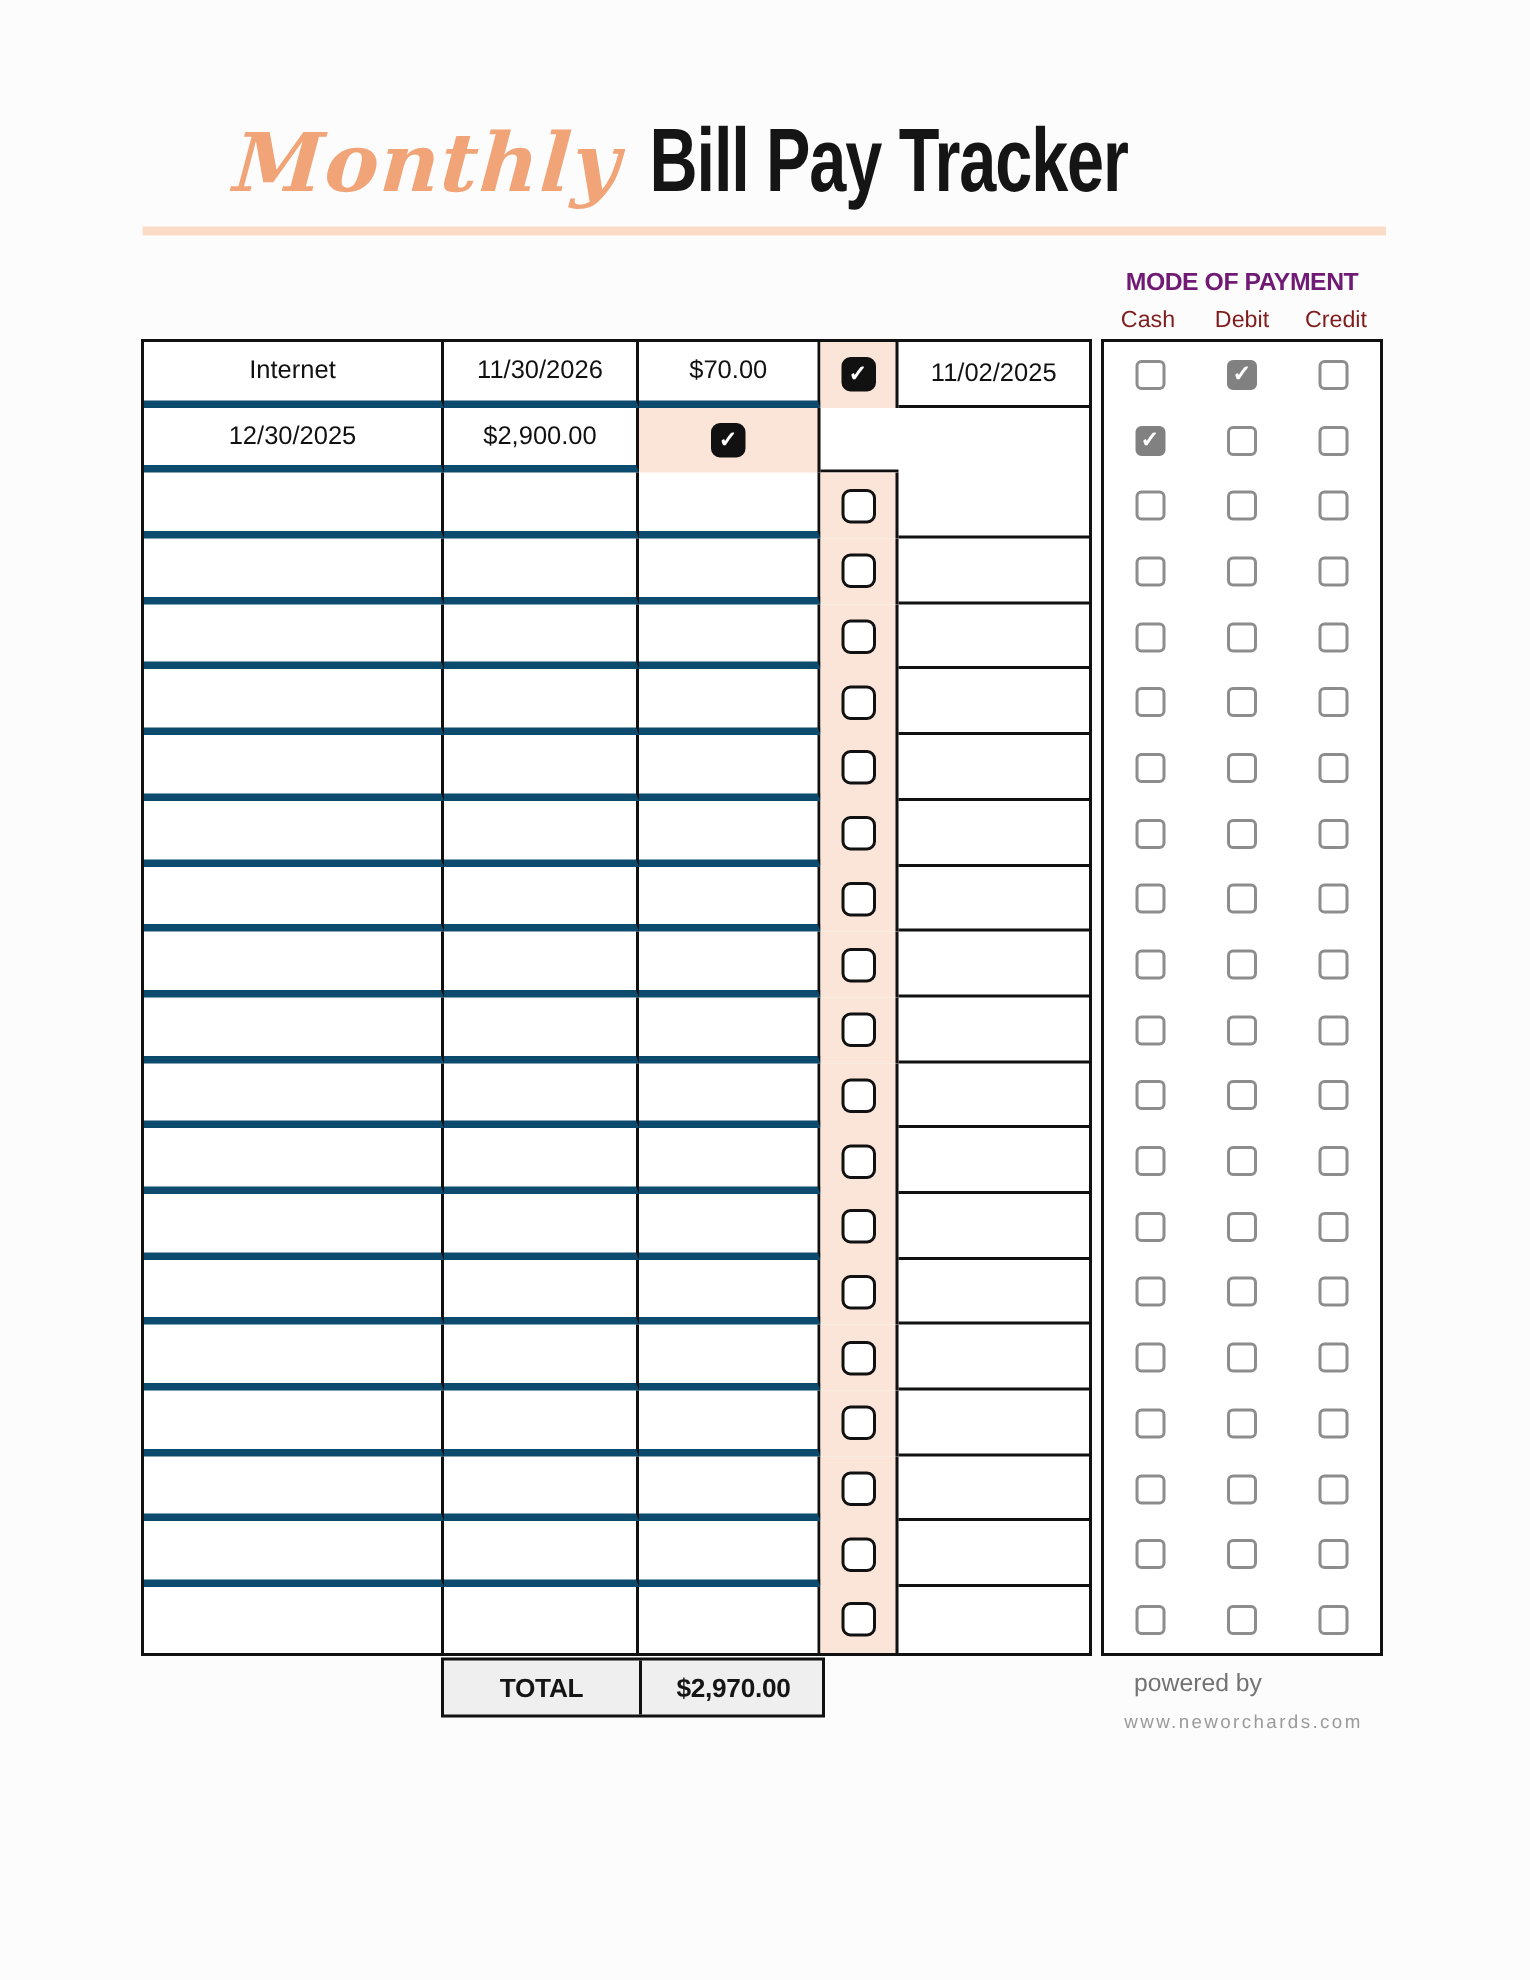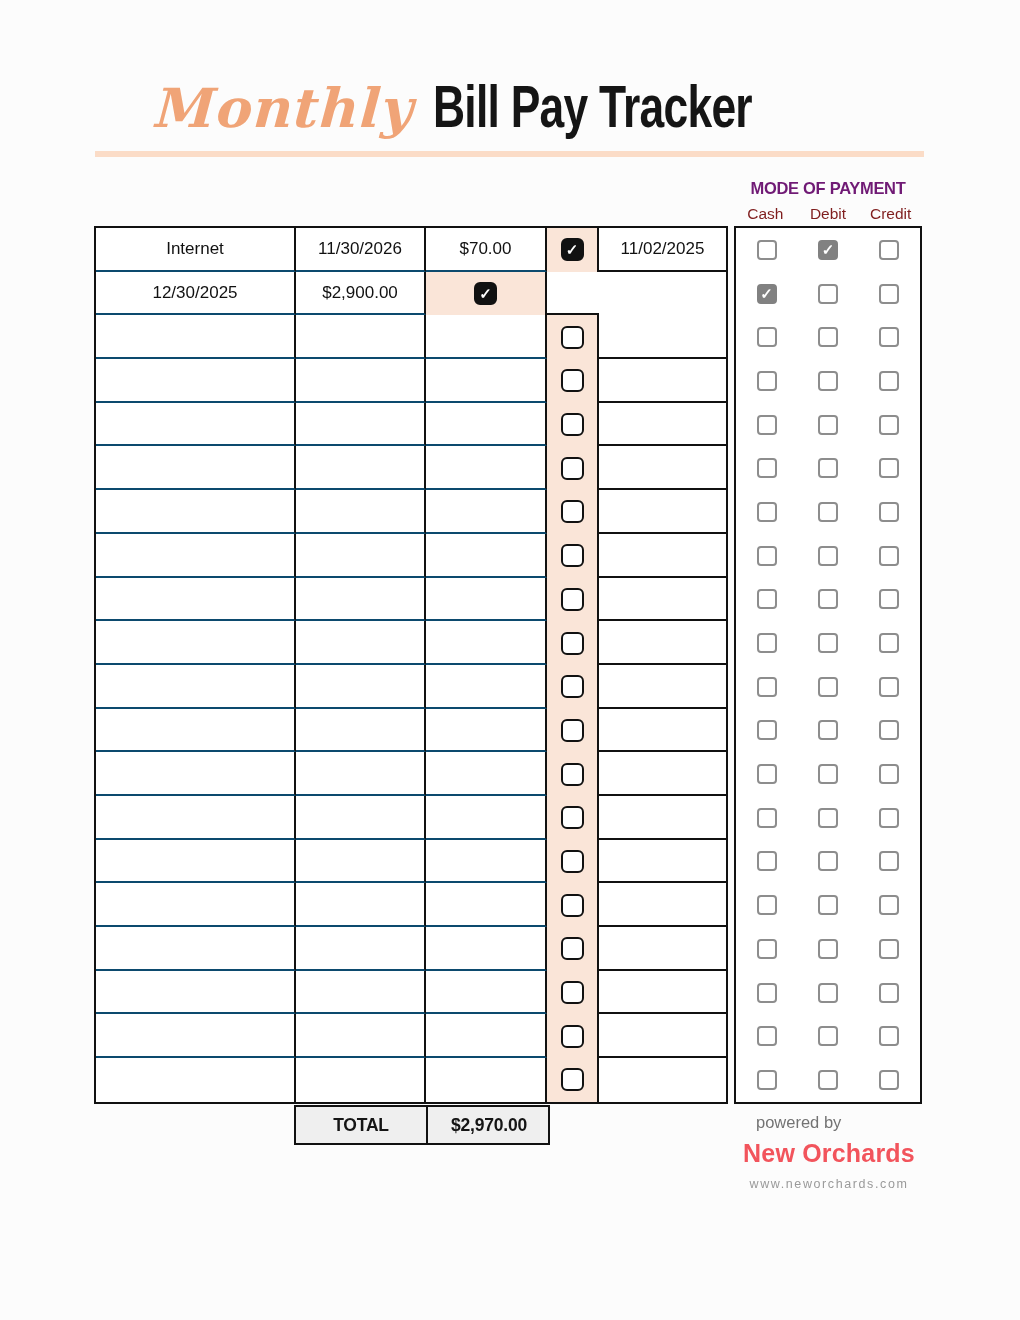--- a/index.html
+++ b/index.html
@@ -54,21 +54,21 @@
     border:2px solid #111; background:#fff;
   }
   .main-row {
     display:grid; grid-template-columns:200px 130px 121px 52px 127px;
     height:43.7px;
   }
   .cell {
     display:flex; align-items:center; justify-content:center;
     font-size:17px; color:#111; overflow:hidden;
   }
-  .cell-bill, .cell-due, .cell-amount { border-right:2px solid #111; border-bottom:2px solid #0c4a6e; }
+  .cell-bill, .cell-due, .cell-amount { border-right:2px solid #111; border-bottom:5px solid #0c4a6e; }
   .cell-paid { background:#fae5d8; border-right:2px solid #111; }
   .cell-paydate { border-bottom:2px solid #111; }
   .main-row:last-child .cell-bill,
   .main-row:last-child .cell-due,
   .main-row:last-child .cell-amount,
   .main-row:last-child .cell-paydate { border-bottom:none; }
 
   
   .mode-box {
     position:absolute; left:734px; top:226px; width:188px;
@@ -578,17 +578,16 @@
   </div>
 </div>
 
   <div class="total-row">
     <div class="total-cell total-label-cell">TOTAL</div>
     <div class="total-cell">$2,970.00</div>
   </div>
 
   <div class="footer">
     <div class="powered-by">powered by</div>
-    <div class="brand">New Orchards</div>
     <div class="website">www.neworchards.com</div>
   </div>
 
 </div>
 
 </body></html>

